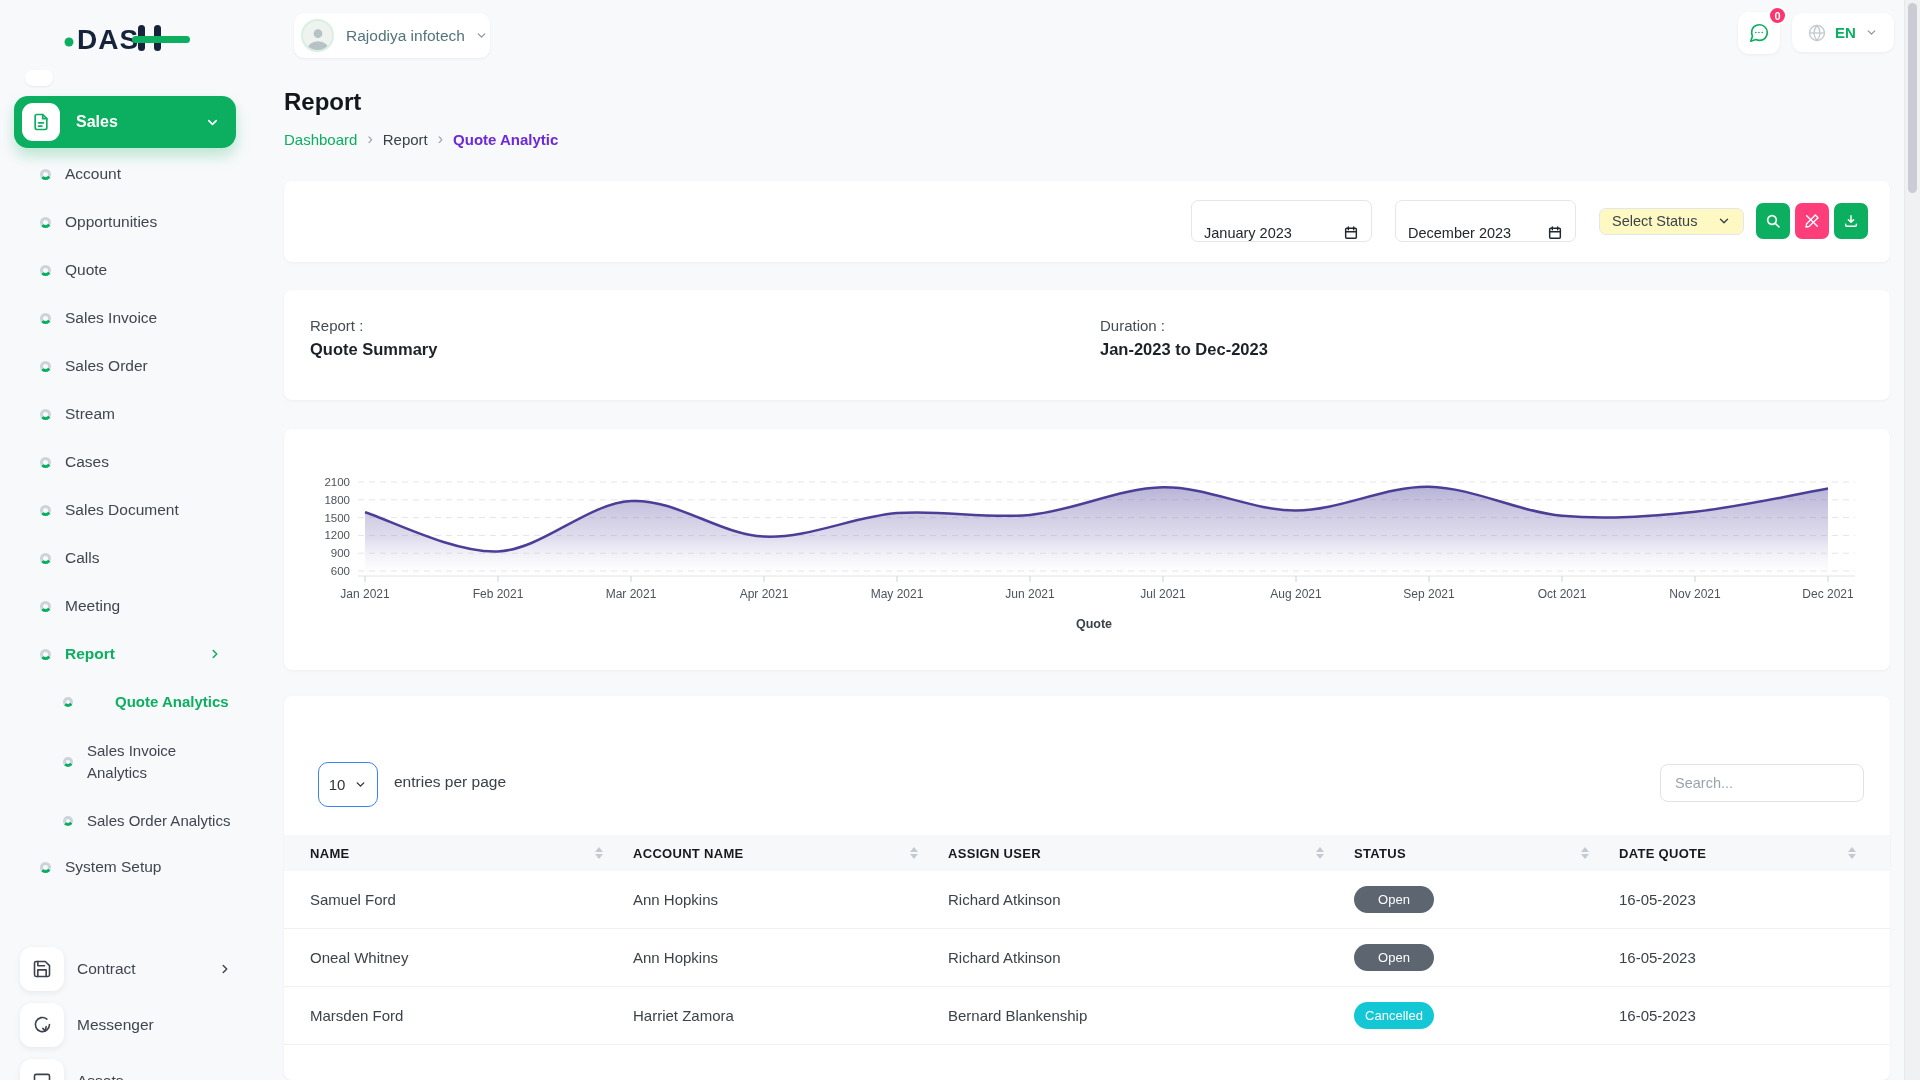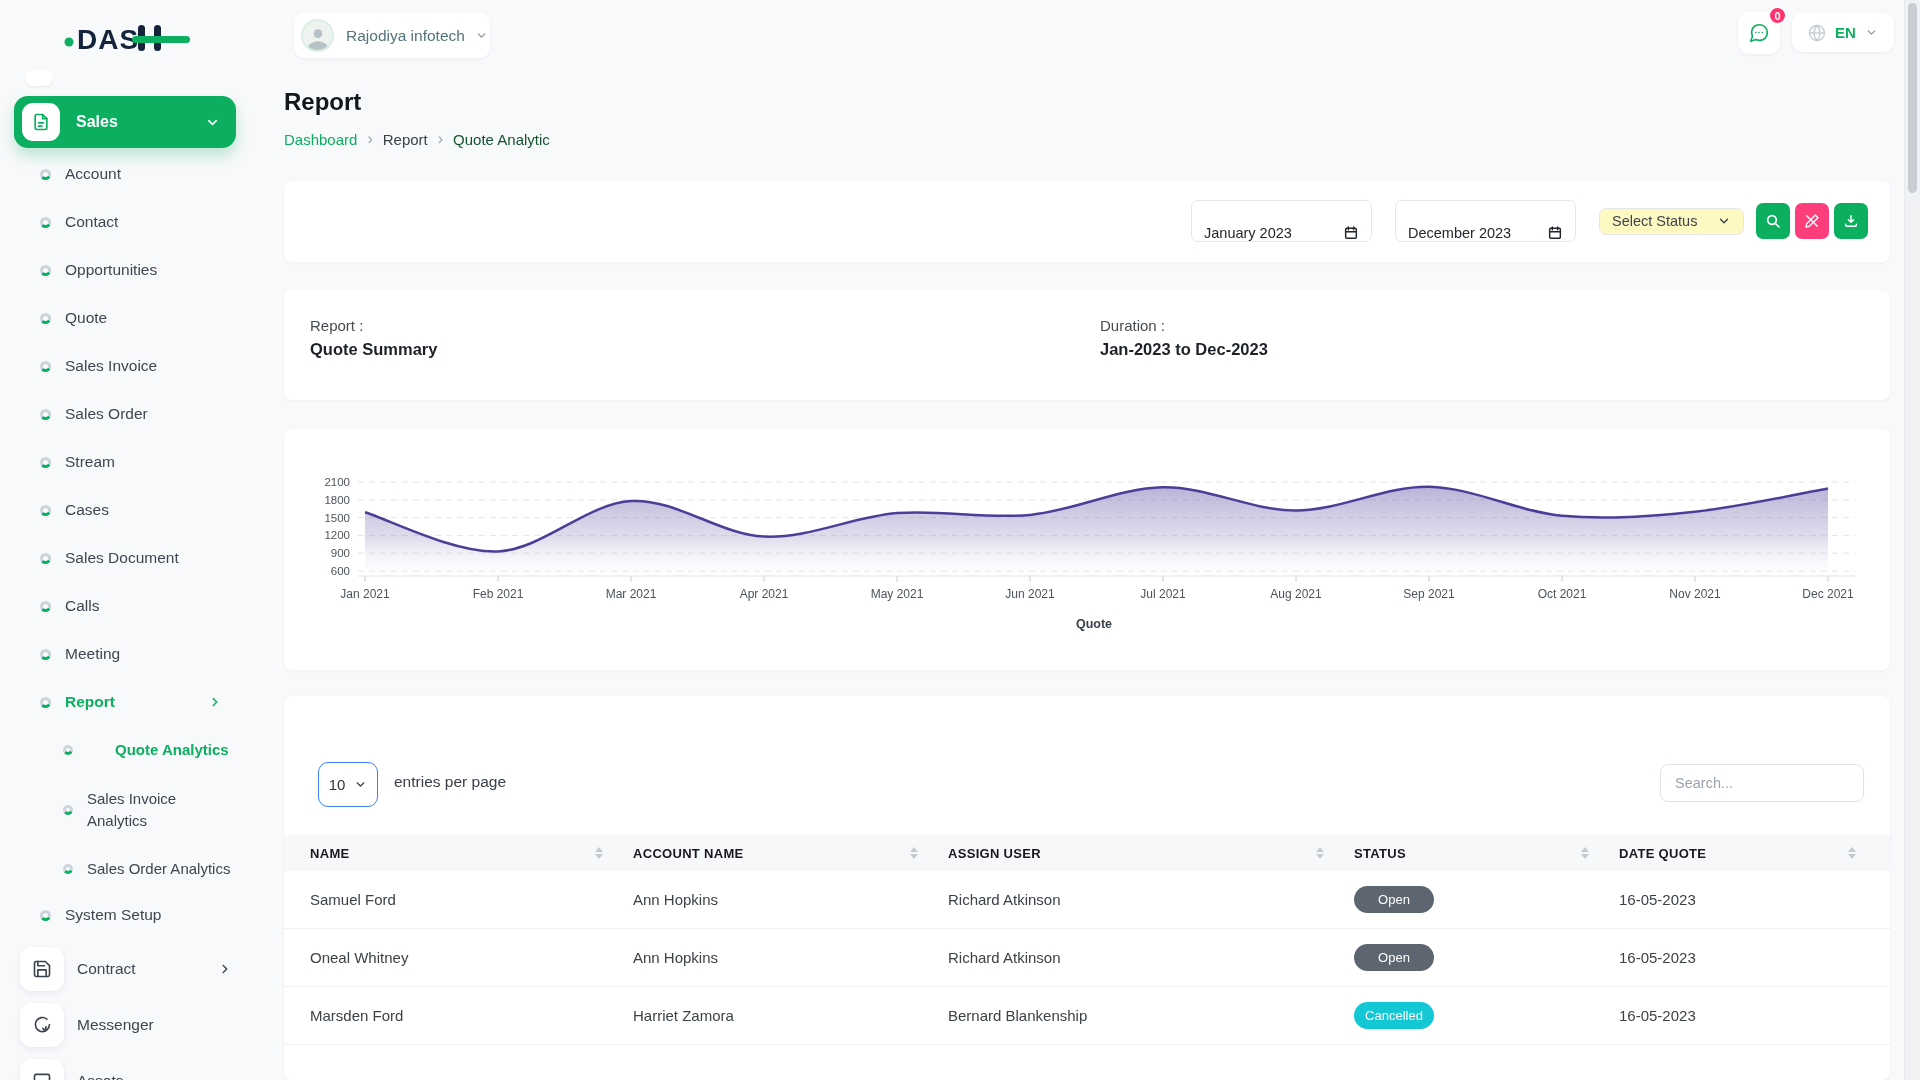--- a/index.html
+++ b/index.html
@@ -51,21 +51,21 @@
     box-shadow:0 1px 3px rgba(23,37,63,.06);display:flex;align-items:center;justify-content:center;gap:9px;cursor:pointer;}
   #lang-label{font-size:15px;font-weight:bold;color:#0caf60;text-align:center;}
   #lang-pill .chev{color:#8d969e;display:flex;}
 
   
   #page-title{position:absolute;left:284px;top:88px;font-size:24px;font-weight:bold;color:#12171d;}
   #breadcrumb{position:absolute;left:284px;top:130px;display:flex;align-items:center;gap:10px;font-size:15px;}
   #breadcrumb .sep{color:#9aa2ab;font-size:16px;}
   .crumb-link{color:#0caf60;cursor:pointer;}
   .crumb-mid{color:#3a4149;cursor:pointer;}
-  .crumb-cur{color:#14532d;}
+  .crumb-cur{color:#6d28d9;font-weight:bold;}
 
   
   #filter-card{left:284px;top:181px;width:1606px;height:81px;}
   #filter-row{position:absolute;right:22px;top:19px;display:flex;align-items:center;}
   .date-input{width:181px;height:42px;border:1px solid #e3e7eb;border-radius:7px;display:flex;align-items:flex-end;
     padding:0 12px;box-sizing:border-box;font-size:14.5px;color:#23282e;background:#fff;cursor:pointer;}
   .date-input svg{margin-left:auto;}
   .gap23{width:23px;}.gap12{width:12px;}.gap5{width:5px;}
   #status-select{width:145px;height:27px;border:1px solid #e3e7eb;border-radius:7px;display:flex;align-items:center;
     padding:0 12px;box-sizing:border-box;font-size:14.5px;color:#3c434b;background:#fef9c3;cursor:pointer;}
@@ -140,24 +140,20 @@
       <svg width="15" height="15" viewBox="0 0 24 24" fill="none" stroke="currentColor" stroke-width="2.6" stroke-linecap="round" stroke-linejoin="round">
           <path d="M6 9l6 6 6-6"></path>
         </svg>
     </span>
   </div>
 
   <ul class="menu">
     <li class="m-item">
         <span class="bullet"></span>
         <span class="m-label">Account</span>
-      </li>
-    <li class="m-item">
-        <span class="bullet"></span>
-        <span class="m-label">Contact</span>
       </li>
     <li class="m-item">
         <span class="bullet"></span>
         <span class="m-label">Opportunities</span>
       </li>
     <li class="m-item">
         <span class="bullet"></span>
         <span class="m-label">Quote</span>
       </li>
     <li class="m-item">

